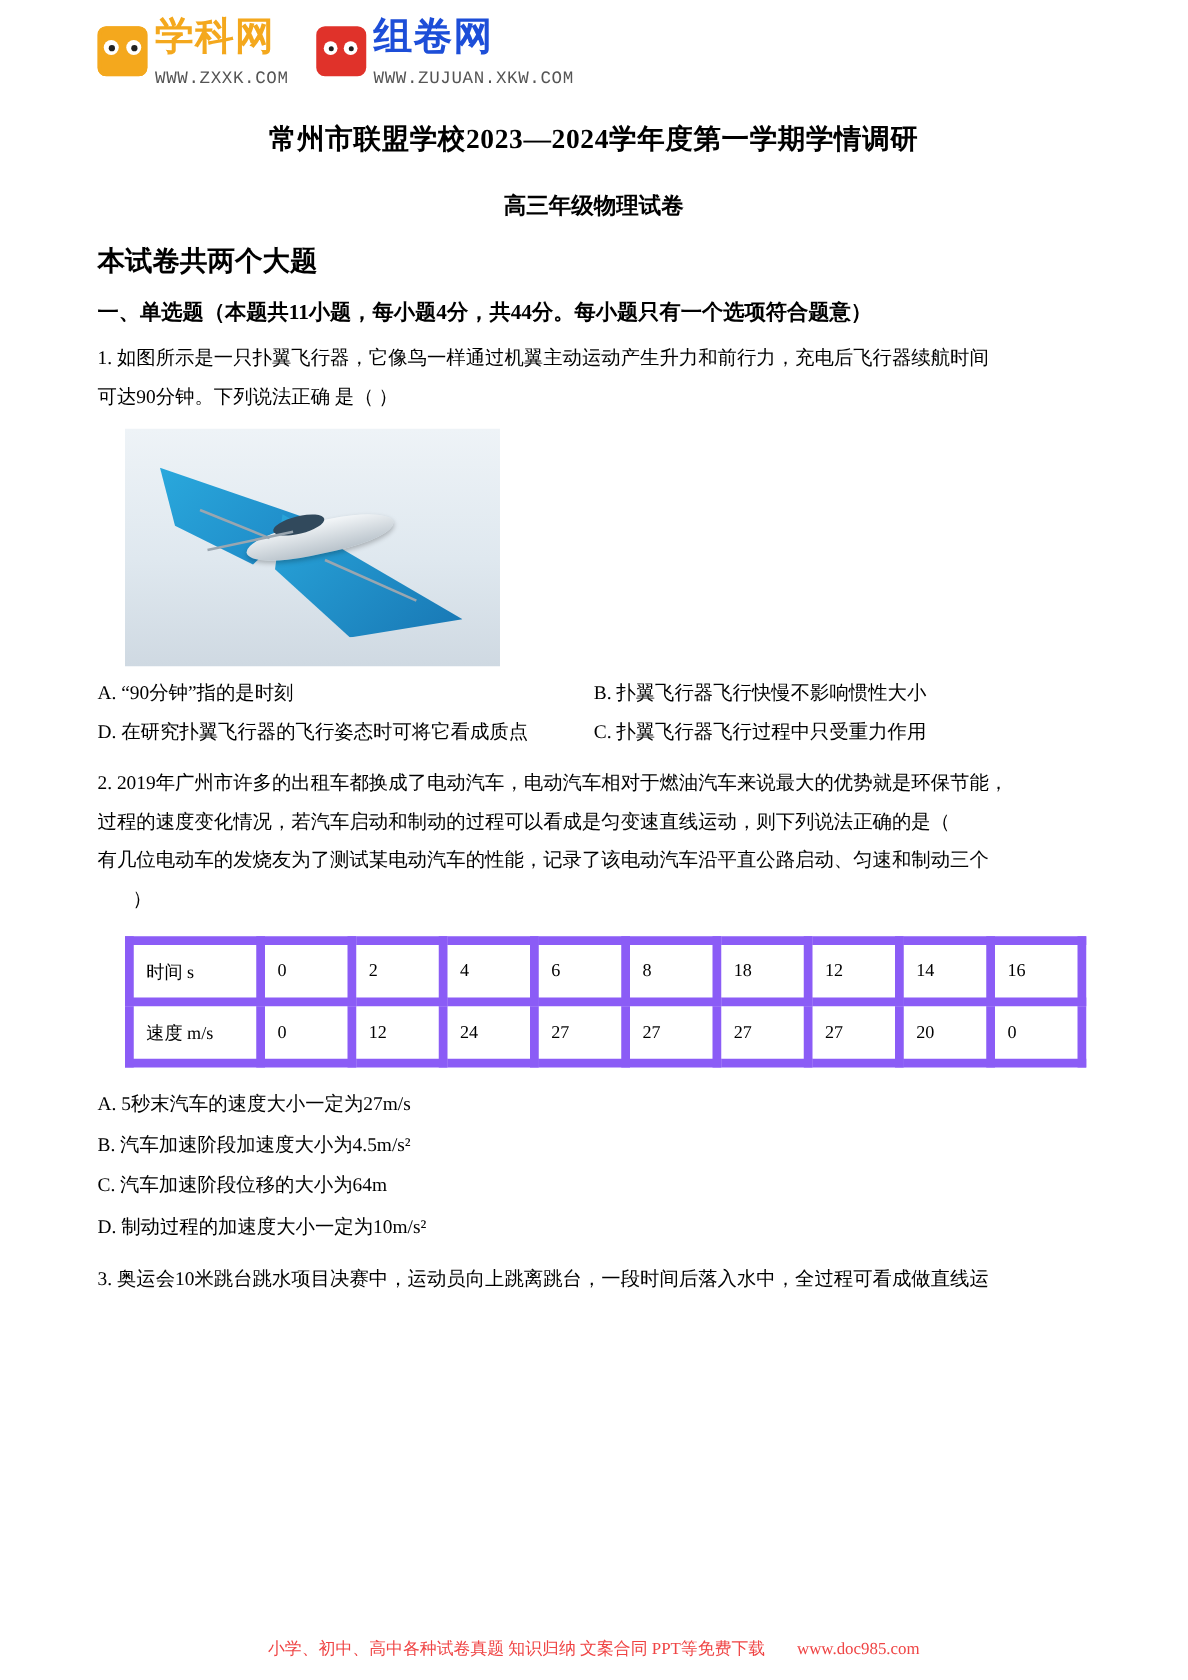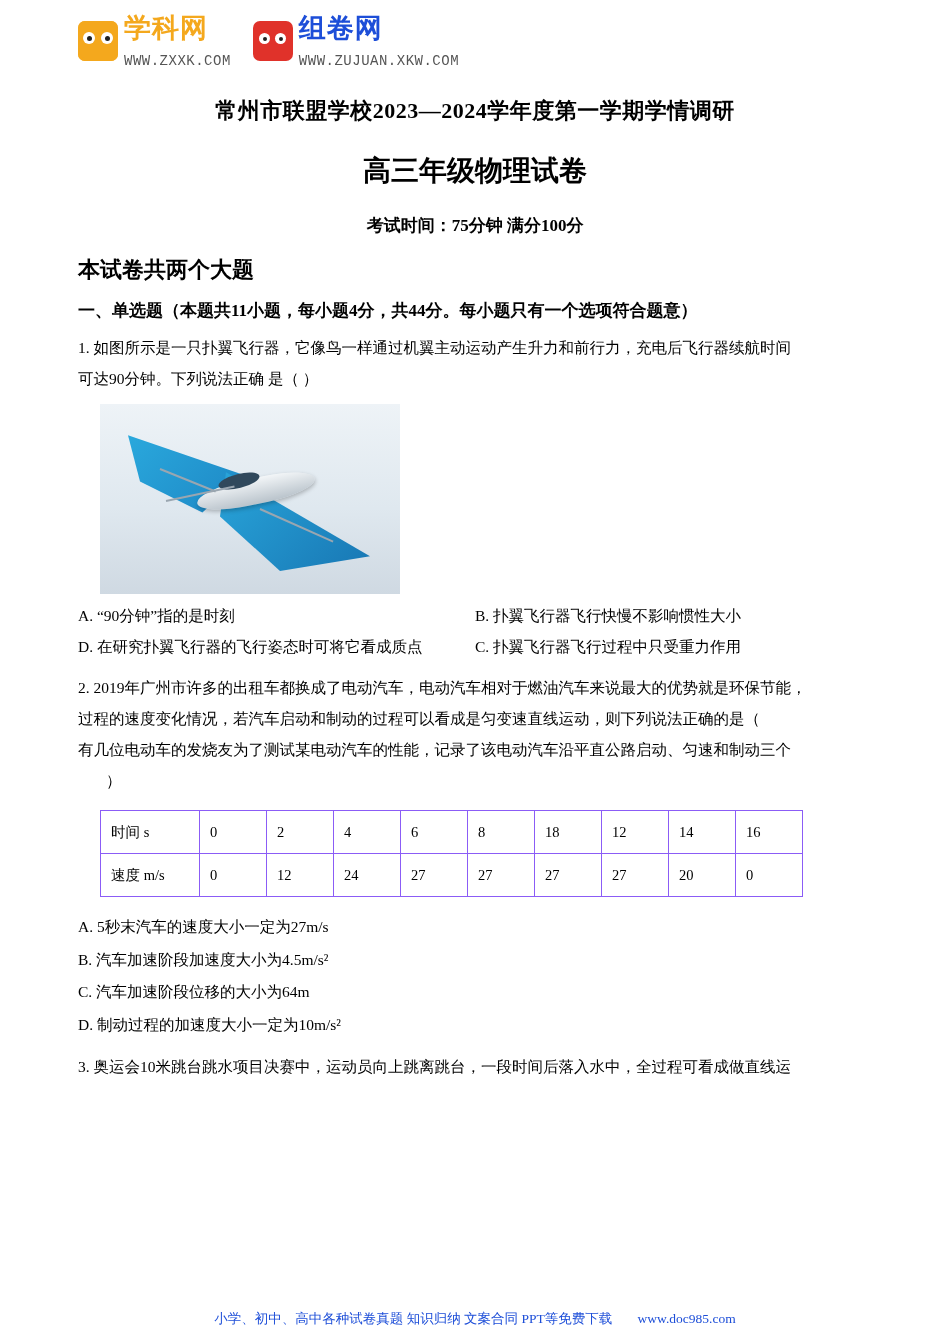--- a/index.html
+++ b/index.html
@@ -87,21 +87,21 @@
     box-shadow: 16px 0 0 0 #222;
   }
   .logo-text {
     display: flex;
     flex-direction: column;
     line-height: 1;
   }
   .logo-name {
     font-family: Liberation Serif, serif;
     font-weight: bold;
-    font-size: 27px;
+    font-size: 31px;
     letter-spacing: 1px;
   }
   .logo-name.orange { color: #f4a81d; }
   .logo-name.red { color: #1d4ed8; }
   .logo-url {
     font-family: Liberation Mono, monospace;
     font-size: 14px;
     color: #555;
     margin-top: 12px;
     letter-spacing: 0.5px;
@@ -109,21 +109,21 @@
 
   
   h1.doc-title {
     font-size: 22px;
     font-weight: bold;
     text-align: center;
     margin: 26px 0 0 0;
     letter-spacing: 0.5px;
   }
   h2.doc-subtitle {
-    font-size: 28px;
+    font-size: 18px;
     font-weight: bold;
     text-align: center;
     margin: 26px 0 0 0;
   }
   .exam-info {
     font-size: 17px;
     font-weight: bold;
     text-align: center;
     margin: 24px 0 0 0;
   }
@@ -209,40 +209,40 @@
     transform-origin: left center;
   }
 
   
   table.data {
     border-collapse: collapse;
     margin: 14px 0 6px 22px;
     font-size: 14.5px;
   }
   table.data td {
-    border: 1px solid #8b5cf6;
+    border: 7px solid #8b5cf6;
     height: 42px;
     min-width: 46px;
     padding: 0 10px;
     text-align: left;
     vertical-align: middle;
   }
   table.data td.hdr {
     min-width: 78px;
   }
 
   
   .footer {
     position: absolute;
     left: 0;
     bottom: 16px;
     width: 950px;
     text-align: center;
     font-size: 13.5px;
-    color: #1d4ed8;
+    color: #ef4444;
   }
   .footer .site {
     margin-left: 22px;
   }
 </style>
 </head>
 <body>
 
 <div class="page">
 
@@ -258,21 +258,20 @@
       <span class="logo-mark red"></span>
       <span class="logo-text">
         <span class="logo-name red">组卷网</span>
         <span class="logo-url">WWW.ZUJUAN.XKW.COM</span>
       </span>
     </div>
   </div>
 
   <h1 class="doc-title">常州市联盟学校2023—2024学年度第一学期学情调研</h1>
   <h2 class="doc-subtitle">高三年级物理试卷</h2>
-  <div class="exam-info">考试时间：75分钟 满分100分</div>
   <div class="bold-line">本试卷共两个大题</div>
   <div class="section-head">一、单选题（本题共11小题，每小题4分，共44分。每小题只有一个选项符合题意）</div>
 
   <div class="q">
     <div class="q-line">1. 如图所示是一只扑翼飞行器，它像鸟一样通过机翼主动运动产生升力和前行力，充电后飞行器续航时间</div>
     <div class="q-line">可达90分钟。下列说法正确        是（    ）</div>
   </div>
 
   <div class="figure">
     <div class="wing-a"></div>

